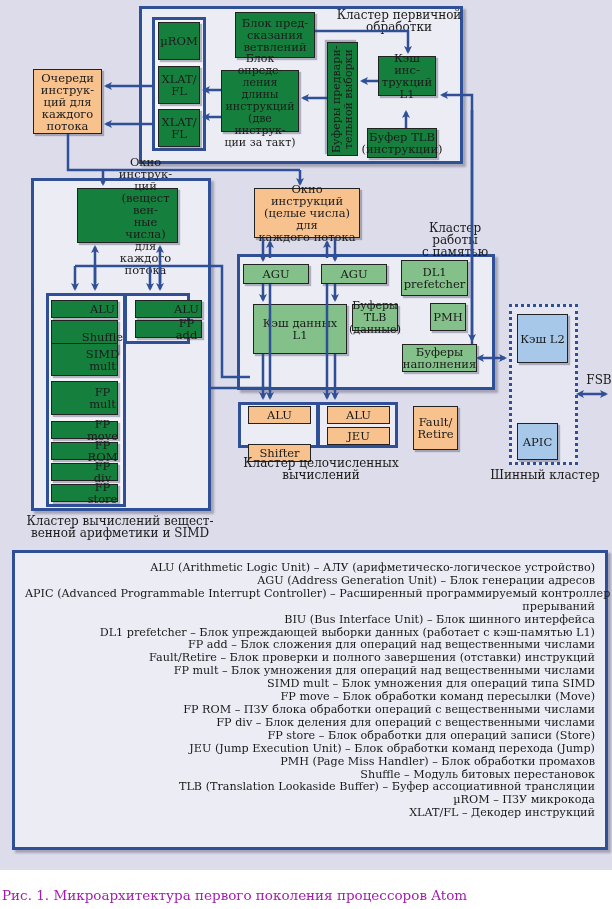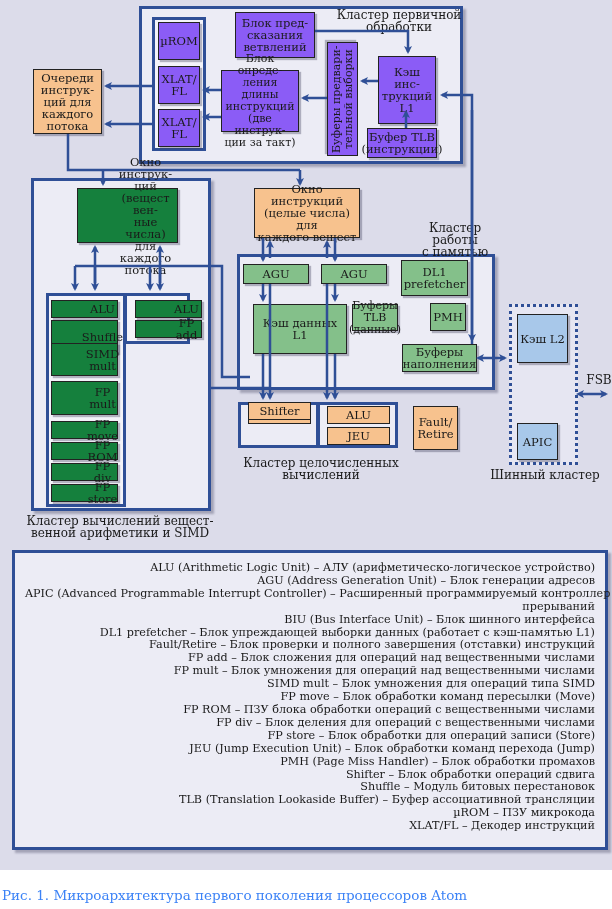--- a/index.html
+++ b/index.html
@@ -24,40 +24,40 @@
     border: 3px solid #2f4f96; background: #f3f3f9;
   }
   .blk {
     position: absolute; box-sizing: border-box;
     border: 1.5px solid #222;
     display: flex; align-items: center; justify-content: center;
     text-align: center; font-size: 11.5px; line-height: 12px;
     white-space: pre-line; padding: 1px;
     box-shadow: 2px 2px 1px rgba(60,60,90,0.35);
   }
-  .cream { background: #8b5cf6; }
+  .cream { background: #15803d; }
   .orange { background: #f7c28e; }
   .pink { background: #15803d; padding-left: 37px; }
   .green { background: #84c08a; }
   .blue { background: #a8c8ea; }
   .vert { writing-mode: vertical-rl; transform: rotate(180deg); }
   .label {
     position: absolute; font-size: 12px; line-height: 12px; text-align: center;
     white-space: pre-line; color: #1a1a1a;
   }
   #wires { position: absolute; left: 0; top: 0; width: 612px; height: 870px; pointer-events: none; }
   #legend {
     position: absolute; left: 12px; top: 550px; width: 596px; height: 300px;
     box-sizing: border-box; border: 3px solid #2f4f96; background: #ececf5;
     box-shadow: 3px 3px 2px rgba(60,60,90,0.35);
     padding: 9px 10px; font-size: 11.2px; line-height: 12.9px;
   }
   #legend div { white-space: nowrap; text-align: right; }
   #caption {
-    position: absolute; left: 2px; top: 887px; font-size: 13.5px; color: #3b82f6;
+    position: absolute; left: 2px; top: 887px; font-size: 13.5px; color: #a21caf;
   }
 </style>
 </head>
 <body>
 
 <div id="canvas">
 
   <div class="cluster" style="left:139px;top:6px;width:324px;height:158px;"></div>
   <div class="label" style="left:336px;top:9px;width:126px;">Кластер первичной
 обработки</div>
@@ -70,21 +70,21 @@
   <div class="blk cream" style="left:235px;top:12px;width:80px;height:46px;">Блок пред-
 сказания
 ветвлений</div>
   <div class="blk cream" style="left:221px;top:70px;width:78px;height:62px;font-size:11px;">Блок опреде-
 ления длины
 инструкций
 (две инструк-
 ции за такт)</div>
   <div class="blk cream vert" style="left:327px;top:42px;width:31px;height:114px;font-size:11px;">Буферы предвари-
 тельной выборки</div>
-  <div class="blk cream" style="left:378px;top:56px;width:58px;height:68px;">Кэш инс-
+  <div class="blk cream" style="left:378px;top:56px;width:58px;height:40px;">Кэш инс-
 трукций
 L1</div>
   <div class="blk cream" style="left:367px;top:128px;width:70px;height:30px;">Буфер TLB
 (инструкции)</div>
 
   <div class="blk orange" style="left:33px;top:69px;width:69px;height:65px;">Очереди
 инструк-
 ций для
 каждого
 потока</div>
@@ -108,41 +108,41 @@
     </div>
   <div id="fp-right-units">
       <div class="blk pink" style="left: 135px; top: 300px; width: 67px; height: 18px;">ALU</div>
       <div class="blk pink" style="left: 135px; top: 320px; width: 67px; height: 18px;">FP add</div>
     </div>
   <div class="label" style="left:20px;top:515px;width:200px;">Кластер вычислений вещест-
 венной арифметики и SIMD</div>
 
   <div class="blk orange" style="left:254px;top:188px;width:106px;height:50px;">Окно инструкций
 (целые числа) для
-каждого вещест</div>
+каждого потока</div>
   <div class="cluster" style="left:237px;top:254px;width:258px;height:136px;"></div>
   <div class="label" style="left:405px;top:222px;width:100px;">Кластер работы
 с памятью</div>
   <div class="blk green" style="left:243px;top:264px;width:66px;height:20px;">AGU</div>
   <div class="blk green" style="left:321px;top:264px;width:66px;height:20px;">AGU</div>
   <div class="blk green" style="left:401px;top:260px;width:67px;height:36px;">DL1
 prefetcher</div>
   <div class="blk green" style="left:253px;top:304px;width:94px;height:50px;">Кэш данных
 L1</div>
   <div class="blk green" style="left:352px;top:304px;width:46px;height:27px;font-size:11px;">Буферы TLB
 (данные)</div>
   <div class="blk green" style="left:430px;top:303px;width:36px;height:28px;">PMH</div>
   <div class="blk green" style="left:402px;top:344px;width:75px;height:28px;">Буферы
 наполнения</div>
 
   <div class="sub" style="left:238px;top:402px;width:81px;height:46px;background:#ececf5;"></div>
   <div class="sub" style="left:317px;top:402px;width:81px;height:46px;background:#ececf5;"></div>
   <div id="int-units">
       <div class="blk orange" style="left: 248px; top: 406px; width: 63px; height: 18px; box-shadow: none;">ALU</div>
-      <div class="blk orange" style="left: 248px; top: 402px; width: 63px; height: 18px; box-shadow: none;">Shifter</div>
+      <div class="blk orange" style="left: 248px; top: 444px; width: 63px; height: 18px; box-shadow: none;">Shifter</div>
       <div class="blk orange" style="left: 327px; top: 406px; width: 63px; height: 18px; box-shadow: none;">ALU</div>
       <div class="blk orange" style="left: 327px; top: 427px; width: 63px; height: 18px; box-shadow: none;">JEU</div>
     </div>
   <div class="blk orange" style="left:413px;top:406px;width:45px;height:44px;">Fault/
 Retire</div>
   <div class="label" style="left:236px;top:457px;width:170px;">Кластер целочисленных
 вычислений</div>
 
   <div class="cluster dotted" style="left:509px;top:304px;width:69px;height:161px;"></div>
   <div class="blk blue" style="left:517px;top:314px;width:51px;height:49px;">Кэш L2</div>
@@ -210,31 +210,30 @@
     </g>
   </svg>
 
   <div id="legend">
       <div>ALU (Arithmetic Logic Unit) – АЛУ (арифметическо-логическое устройство)</div>
       <div>AGU (Address Generation Unit) – Блок генерации адресов</div>
       <div>APIC (Advanced Programmable Interrupt Controller) – Расширенный программируемый контроллер</div>
       <div>прерываний</div>
       <div>BIU (Bus Interface Unit) – Блок шинного интерфейса</div>
       <div>DL1 prefetcher – Блок упреждающей выборки данных (работает с кэш-памятью L1)</div>
+      <div>FP add – Блок сложения для операций над вещественными числами</div>
       <div>Fault/Retire – Блок проверки и полного завершения (отставки) инструкций</div>
-      <div>FP add – Блок сложения для операций над вещественными числами</div>
       <div>FP mult – Блок умножения для операций над вещественными числами</div>
       <div>SIMD mult – Блок умножения для операций типа SIMD</div>
       <div>FP move – Блок обработки команд пересылки (Move)</div>
       <div>FP ROM – ПЗУ блока обработки операций с вещественными числами</div>
       <div>FP div – Блок деления для операций с вещественными числами</div>
       <div>FP store – Блок обработки для операций записи (Store)</div>
       <div>JEU (Jump Execution Unit) – Блок обработки команд перехода (Jump)</div>
       <div>PMH (Page Miss Handler) – Блок обработки промахов</div>
-      <div>Shifter – Блок обработки операций сдвига</div>
       <div>Shuffle – Модуль битовых перестановок</div>
       <div>TLB (Translation Lookaside Buffer) – Буфер ассоциативной трансляции</div>
       <div>µROM – ПЗУ микрокода</div>
       <div>XLAT/FL – Декодер инструкций</div>
     </div>
 </div>
 
 <div id="caption">Рис. 1. Микроархитектура первого поколения процессоров Atom</div>
 
 </body></html>

